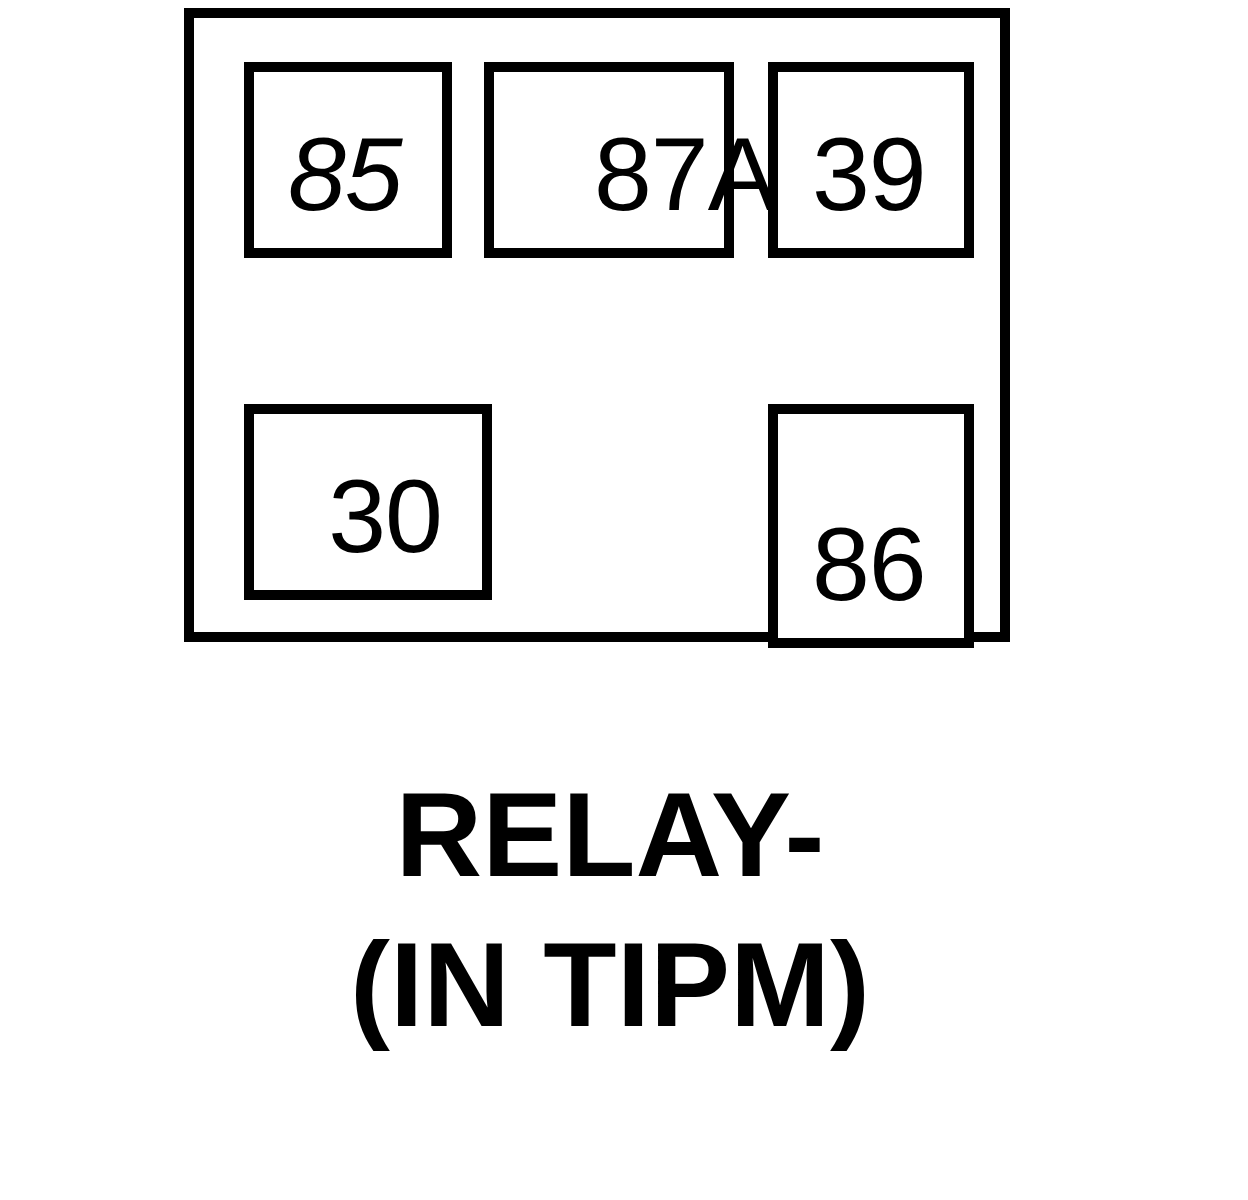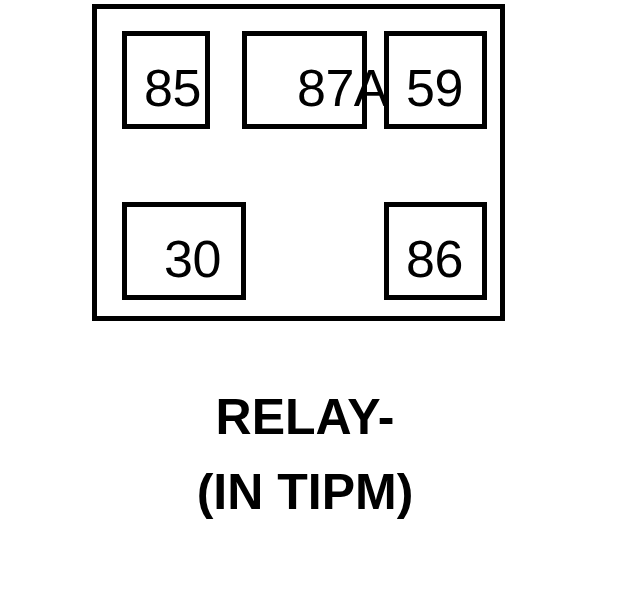--- a/index.html
+++ b/index.html
@@ -42,58 +42,58 @@
     font-size: 52px;
     line-height: 1;
     font-weight: 400;
     letter-spacing: -0.5px;
     padding-left: 17px;
     padding-bottom: 10px;
     white-space: nowrap;
   }
 
   
-  #terminal-85  { left: 25px;  top: 22px;  width: 88px; height: 98px; }
+  #terminal-85  { left: 25px;  top: 22px;  width: 104px; height: 98px; font-style: italic; }
   #terminal-87a { left: 145px; top: 22px;  width: 125px; height: 98px; padding-left: 33px; }
   #terminal-87  { left: 287px; top: 22px;  width: 103px; height: 98px; }
   
   #terminal-30  { left: 25px;  top: 193px; width: 124px; height: 98px; justify-content: center; }
-  #terminal-86  { left: 287px; top: 193px; width: 103px; height: 98px; }
+  #terminal-86  { left: 287px; top: 193px; width: 103px; height: 122px; }
 
   
   #caption {
     position: absolute;
     left: 0;
     top: 380px;
     width: 610px;
     text-align: center;
   }
   .caption-line {
-    font-size: 50px;
+    font-size: 60px;
     font-weight: bold;
     line-height: 75px;
     letter-spacing: 0px;
     white-space: nowrap;
   }
 </style>
 </head>
 <body>
 
 <div id="relay-diagram">
 
   <div class="terminal" id="terminal-85">
     <span class="terminal-label">85</span>
   </div>
 
   <div class="terminal" id="terminal-87a">
     <span class="terminal-label">87A</span>
   </div>
 
   <div class="terminal" id="terminal-87">
-    <span class="terminal-label">59</span>
+    <span class="terminal-label">39</span>
   </div>
 
   <div class="terminal" id="terminal-30">
     <span class="terminal-label">30</span>
   </div>
 
   <div class="terminal" id="terminal-86">
     <span class="terminal-label">86</span>
   </div>
 

